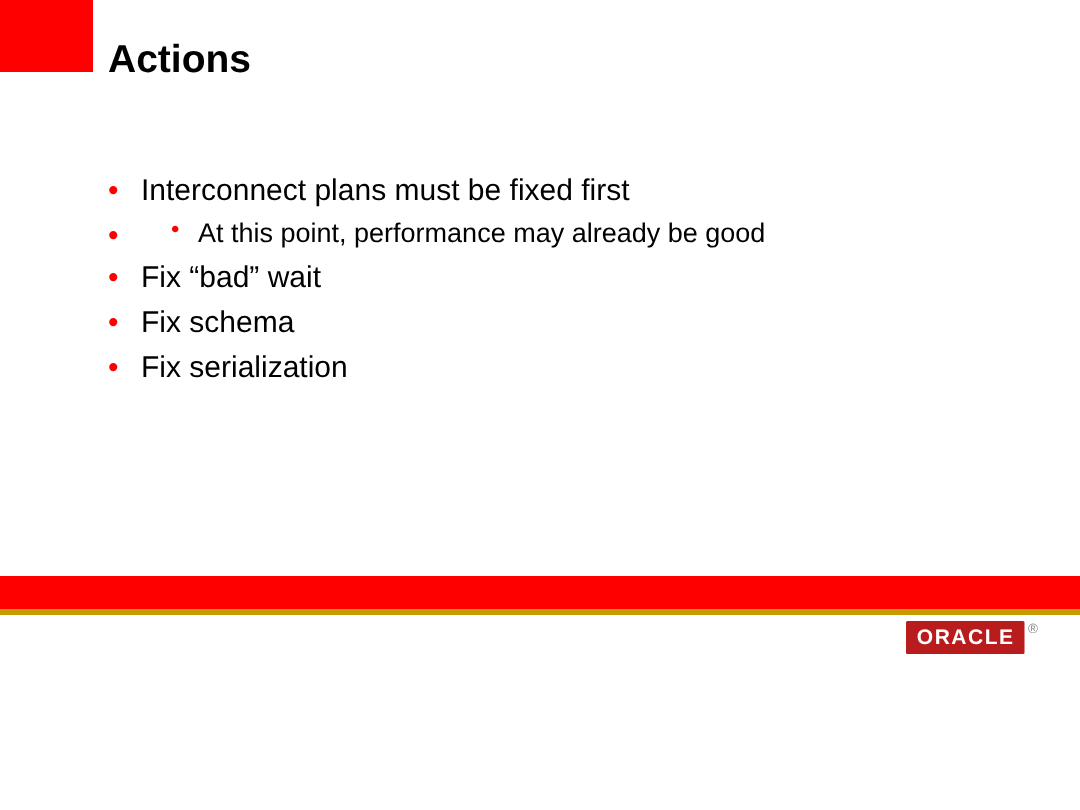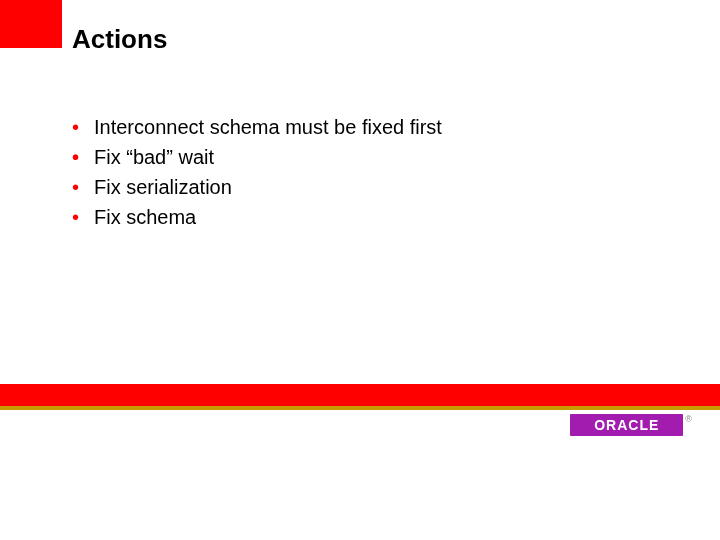--- a/index.html
+++ b/index.html
@@ -10,40 +10,43 @@
   .body { position: absolute; top: 112px; left: 72px; right: 40px; color: #000; }
   .lvl1 { list-style: none; }
   .lvl1 > li { position: relative; padding-left: 22px; font-size: 20px; line-height: 1.5; }
   .lvl1 > li::before { content: "•"; position: absolute; left: 0; top: 0; color: #ff0000; font-size: 20px; }
   .lvl2 { list-style: none; margin-top: 0; }
   .lvl2 > li { position: relative; padding-left: 18px; margin-left: 20px; font-size: 18px; line-height: 1.55; }
   .lvl2 > li::before { content: "•"; position: absolute; left: 0; top: 0; color: #ff0000; font-size: 16px; }
   .footer-bar { position: absolute; left: 0; right: 0; bottom: 38px; height: 26px; background: #ff0000; border-bottom: 4px solid #c79a00; }
   .logo { position: absolute; right: 28px; bottom: 12px; }
   .logo-text { font-family: Arial, Helvetica, sans-serif; font-size: 14px; font-weight: bold; letter-spacing: 1px; color: #fff; display: inline-flex; align-items: center; }
-  .logo-box { display: inline-block; background: #a21caf; padding: 2px 24px; border-radius: 1px; }
+  .logo-box { display: inline-block; background: #b91c1c; padding: 2px 7px; border-radius: 1px; }
   .logo-reg { font-size: 9px; color: #888; vertical-align: top; margin-left: 2px; }
 </style>
 </head>
 <body>
 
 <div class="slide">
 
   <div class="red-block"></div>
 
   <h1 class="title">Actions</h1>
 
   <div class="body">
     <ul class="lvl1">
-      <li><span>Interconnect schema must be fixed first</span></li>
+      <li><span>Interconnect plans must be fixed first</span></li>
       <li>
+        <ul class="lvl2">
+          <li><span>At this point, performance may already be good</span></li>
+        </ul>
       </li>
       <li><span>Fix “bad” wait</span></li>
+      <li><span>Fix schema</span></li>
       <li><span>Fix serialization</span></li>
-      <li><span>Fix schema</span></li>
     </ul>
   </div>
 
   <div class="footer-bar"></div>
 
   <div class="logo">
     <span class="logo-box">
       <span class="logo-text">ORACLE</span>
     </span><span class="logo-reg">®</span>
   </div>

